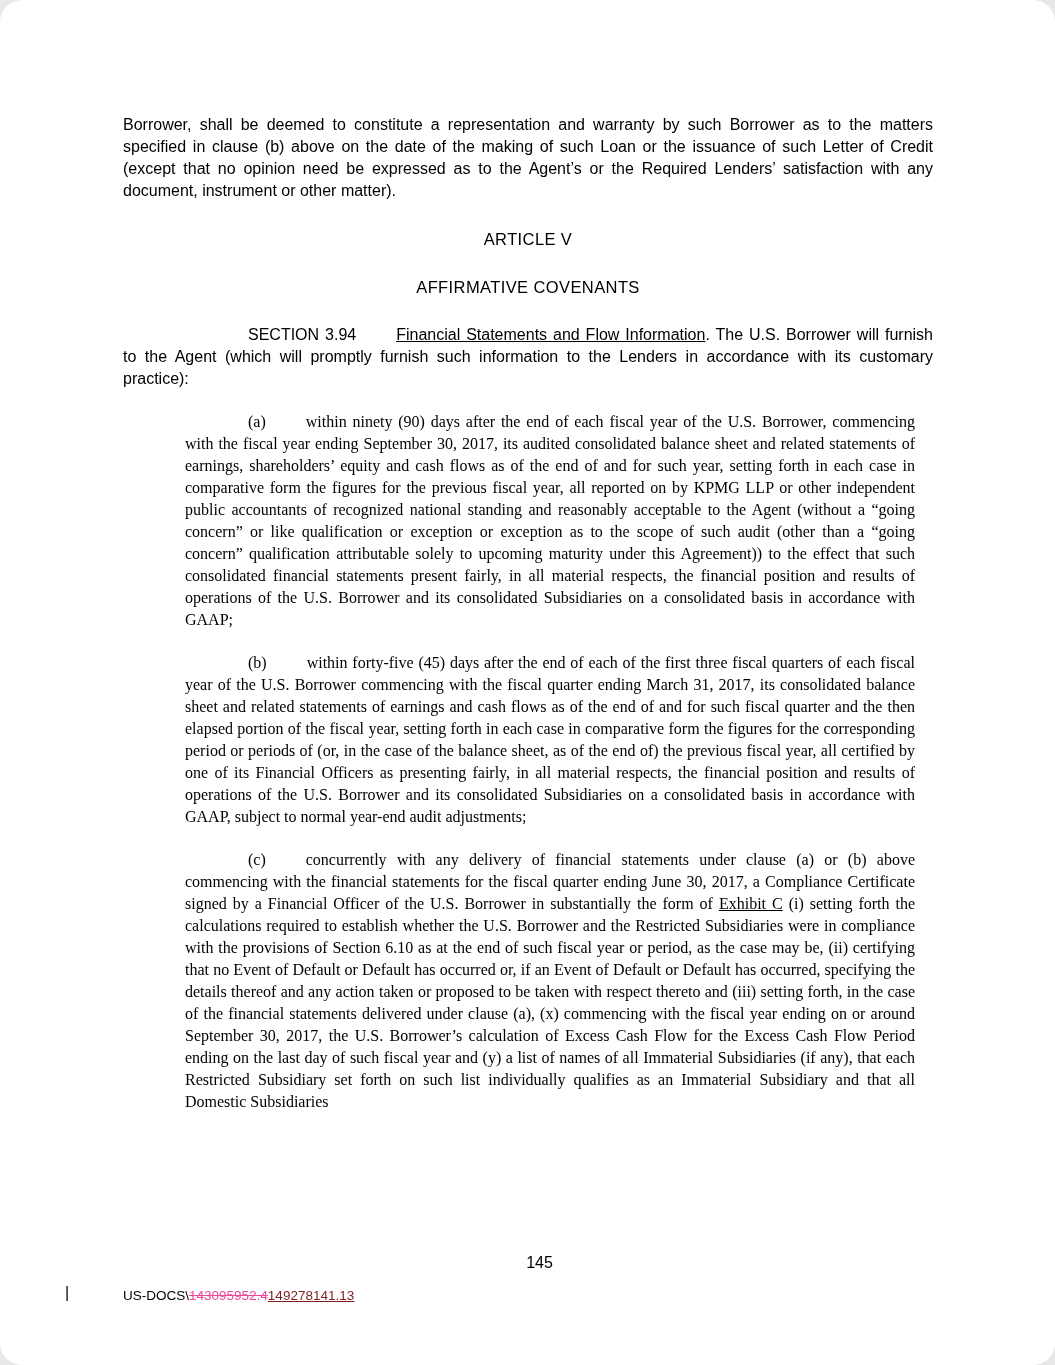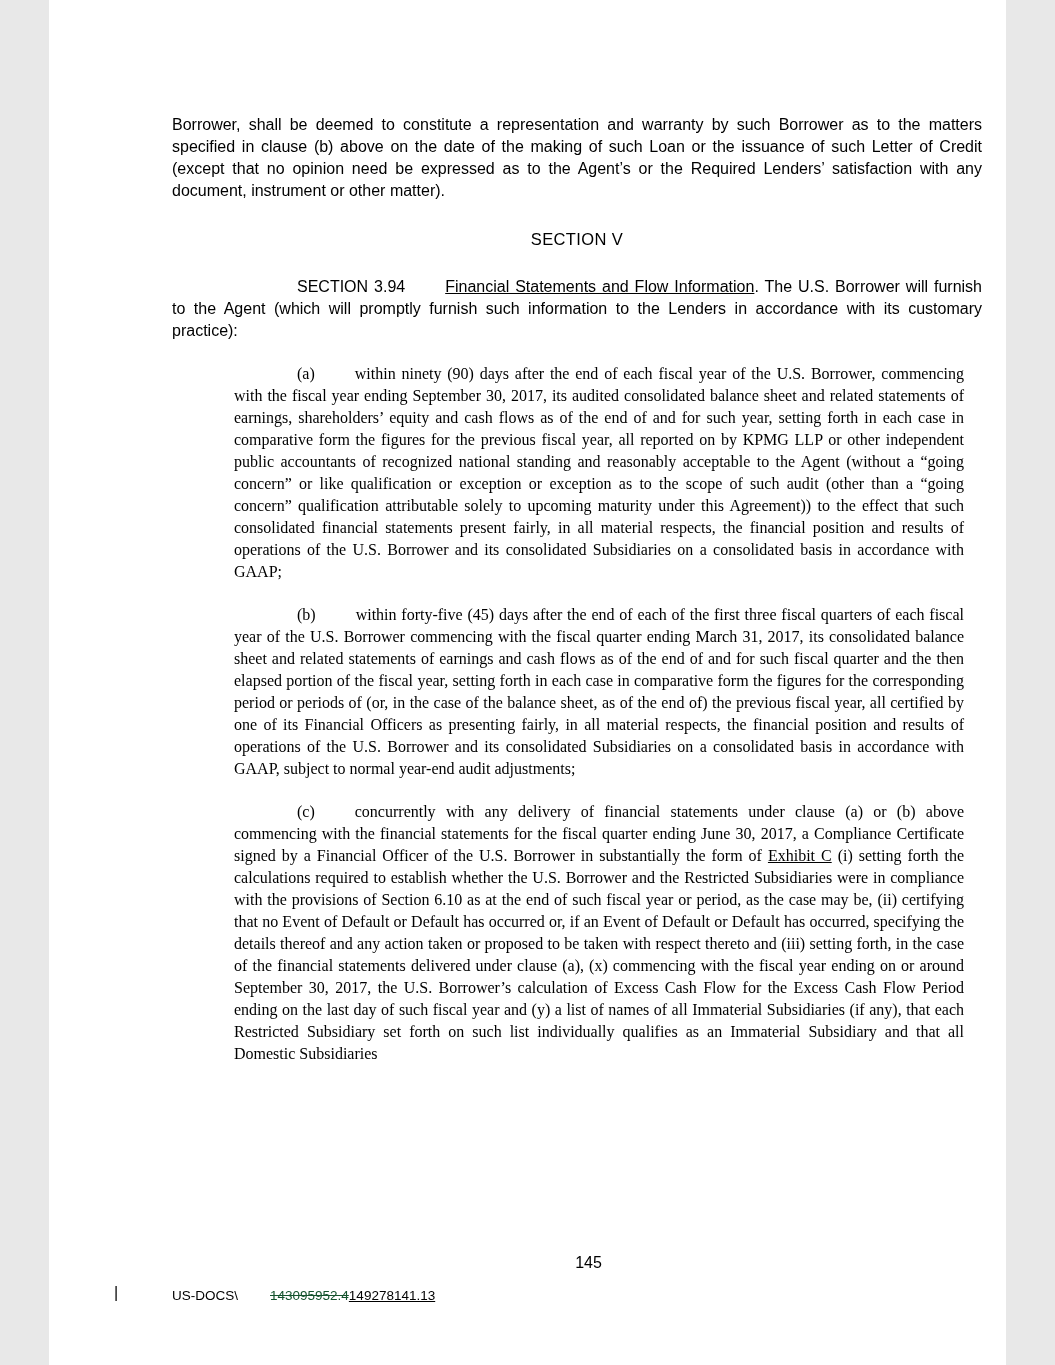--- a/index.html
+++ b/index.html
@@ -1,27 +1,28 @@
 <!DOCTYPE html>
 <html><head>
 <meta charset="utf-8">
 <style>
   * { margin: 0; padding: 0; box-sizing: border-box; }
   html, body { background: #e8e8e8; }
   .page {
     position: relative;
-    width: 957px;
+    width: 1055px;
     height: 1365px;
     margin: 0 auto;
     background: #ffffff;
     font-family: "Liberation Sans", sans-serif;
     font-size: 16px;
     line-height: 22px;
     color: #000000;
     overflow: hidden;
+    border-radius: 22px;
   }
   .content {
     position: absolute;
     top: 114px;
     left: 123px;
     width: 810px;
   }
   p.body {
     text-align: justify;
     margin-bottom: 21px;
@@ -58,39 +59,39 @@
     white-space: nowrap;
   }
   .changebar {
     position: absolute;
     left: -58px;
     top: -3px;
     font-size: 16px;
     color: #000;
   }
   .strike {
-    color: #14532d;
+    color: #ec4899;
     text-decoration: line-through;
-    margin-left: 32px;
   }
   .bluelink {
-    color: #000000;
+    color: #7f1d1d;
     text-decoration: underline;
   }
 </style>
 </head>
 <body>
 
 <div class="page">
   <div class="content">
 
     <p class="body">Borrower, shall be deemed to constitute a representation and warranty by such Borrower as to the matters specified in clause (b) above on the date of the making of such Loan or the issuance of such Letter of Credit (except that no opinion need be expressed as to the Agent’s or the Required Lenders’ satisfaction with any document, instrument or other matter).</p>
 
-    <h2 class="center">SECTION V</h2>
+    <h2 class="center">ARTICLE V</h2>
 
+    <h2 class="center">AFFIRMATIVE COVENANTS</h2>
 
 
     <p class="body first-indent"><span>SECTION 3.94</span><span class="tab"></span><span class="u">Financial Statements and Flow Information</span><span>.  The U.S. Borrower will furnish to the Agent (which will promptly furnish such information to the Lenders in accordance with its customary practice):</span></p>
 
     <p class="body clause"><span>(a)</span><span class="tab"></span><span>within ninety (90) days after the end of each fiscal year of the U.S. Borrower, commencing with the fiscal year ending September 30, 2017, its audited consolidated balance sheet and related statements of earnings, shareholders’ equity and cash flows as of the end of and for such year, setting forth in each case in comparative form the figures for the previous fiscal year, all reported on by KPMG LLP or other independent public accountants of recognized national standing and reasonably acceptable to the Agent (without a “going concern” or like qualification or exception or exception as to the scope of such audit (other than a “going concern” qualification attributable solely to upcoming maturity under this Agreement)) to the effect that such consolidated financial statements present fairly, in all material respects, the financial position and results of operations of the U.S. Borrower and its consolidated Subsidiaries on a consolidated basis in accordance with GAAP;</span></p>
 
     <p class="body clause"><span>(b)</span><span class="tab"></span><span>within forty-five (45) days after the end of each of the first three fiscal quarters of each fiscal year of the U.S. Borrower commencing with the fiscal quarter ending March 31, 2017, its consolidated balance sheet and related statements of earnings and cash flows as of the end of and for such fiscal quarter and the then elapsed portion of the fiscal year, setting forth in each case in comparative form the figures for the corresponding period or periods of (or, in the case of the balance sheet, as of the end of) the previous fiscal year, all certified by one of its Financial Officers as presenting fairly, in all material respects, the financial position and results of operations of the U.S. Borrower and its consolidated Subsidiaries on a consolidated basis in accordance with GAAP, subject to normal year-end audit adjustments;</span></p>
 
     <p class="body clause"><span>(c)</span><span class="tab"></span><span>concurrently with any delivery of financial statements under clause (a) or (b) above commencing with the financial statements for the fiscal quarter ending June 30, 2017, a Compliance Certificate signed by a Financial Officer of the U.S. Borrower in substantially the form of </span><span class="u">Exhibit C</span><span> (i) setting forth the calculations required to establish whether the U.S. Borrower and the Restricted Subsidiaries were in compliance with the provisions of Section 6.10 as at the end of such fiscal year or period, as the case may be, (ii) certifying that no Event of Default or Default has occurred or, if an Event of Default or Default has occurred, specifying the details thereof and any action taken or proposed to be taken with respect thereto and (iii) setting forth, in the case of the financial statements delivered under clause (a), (x) commencing with the fiscal year ending on or around September 30, 2017, the U.S. Borrower’s calculation of Excess Cash Flow for the Excess Cash Flow Period ending on the last day of such fiscal year and (y) a list of names of all Immaterial Subsidiaries (if any), that each Restricted Subsidiary set forth on such list individually qualifies as an Immaterial Subsidiary and that all Domestic Subsidiaries</span></p>
 

